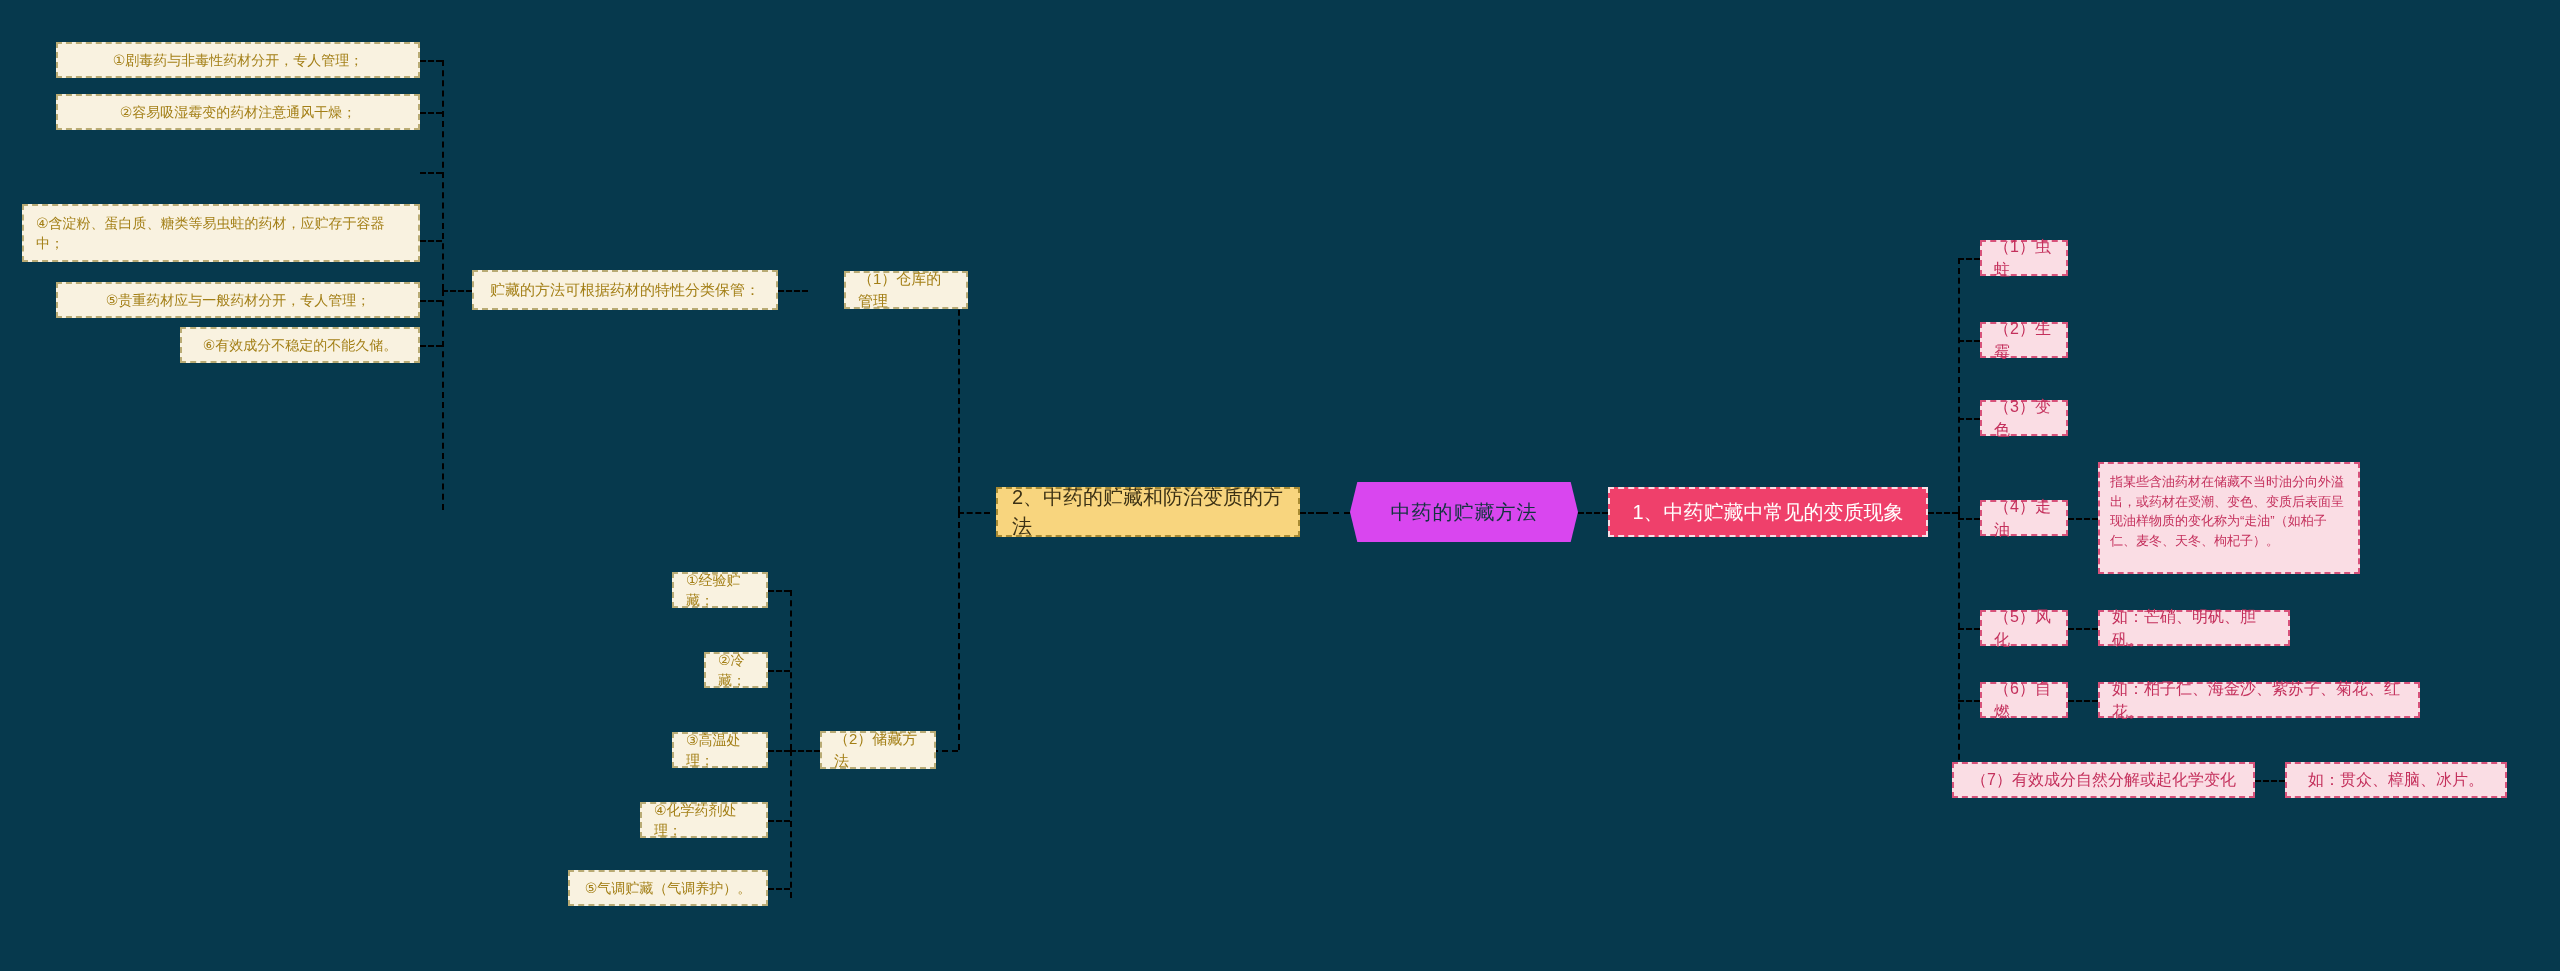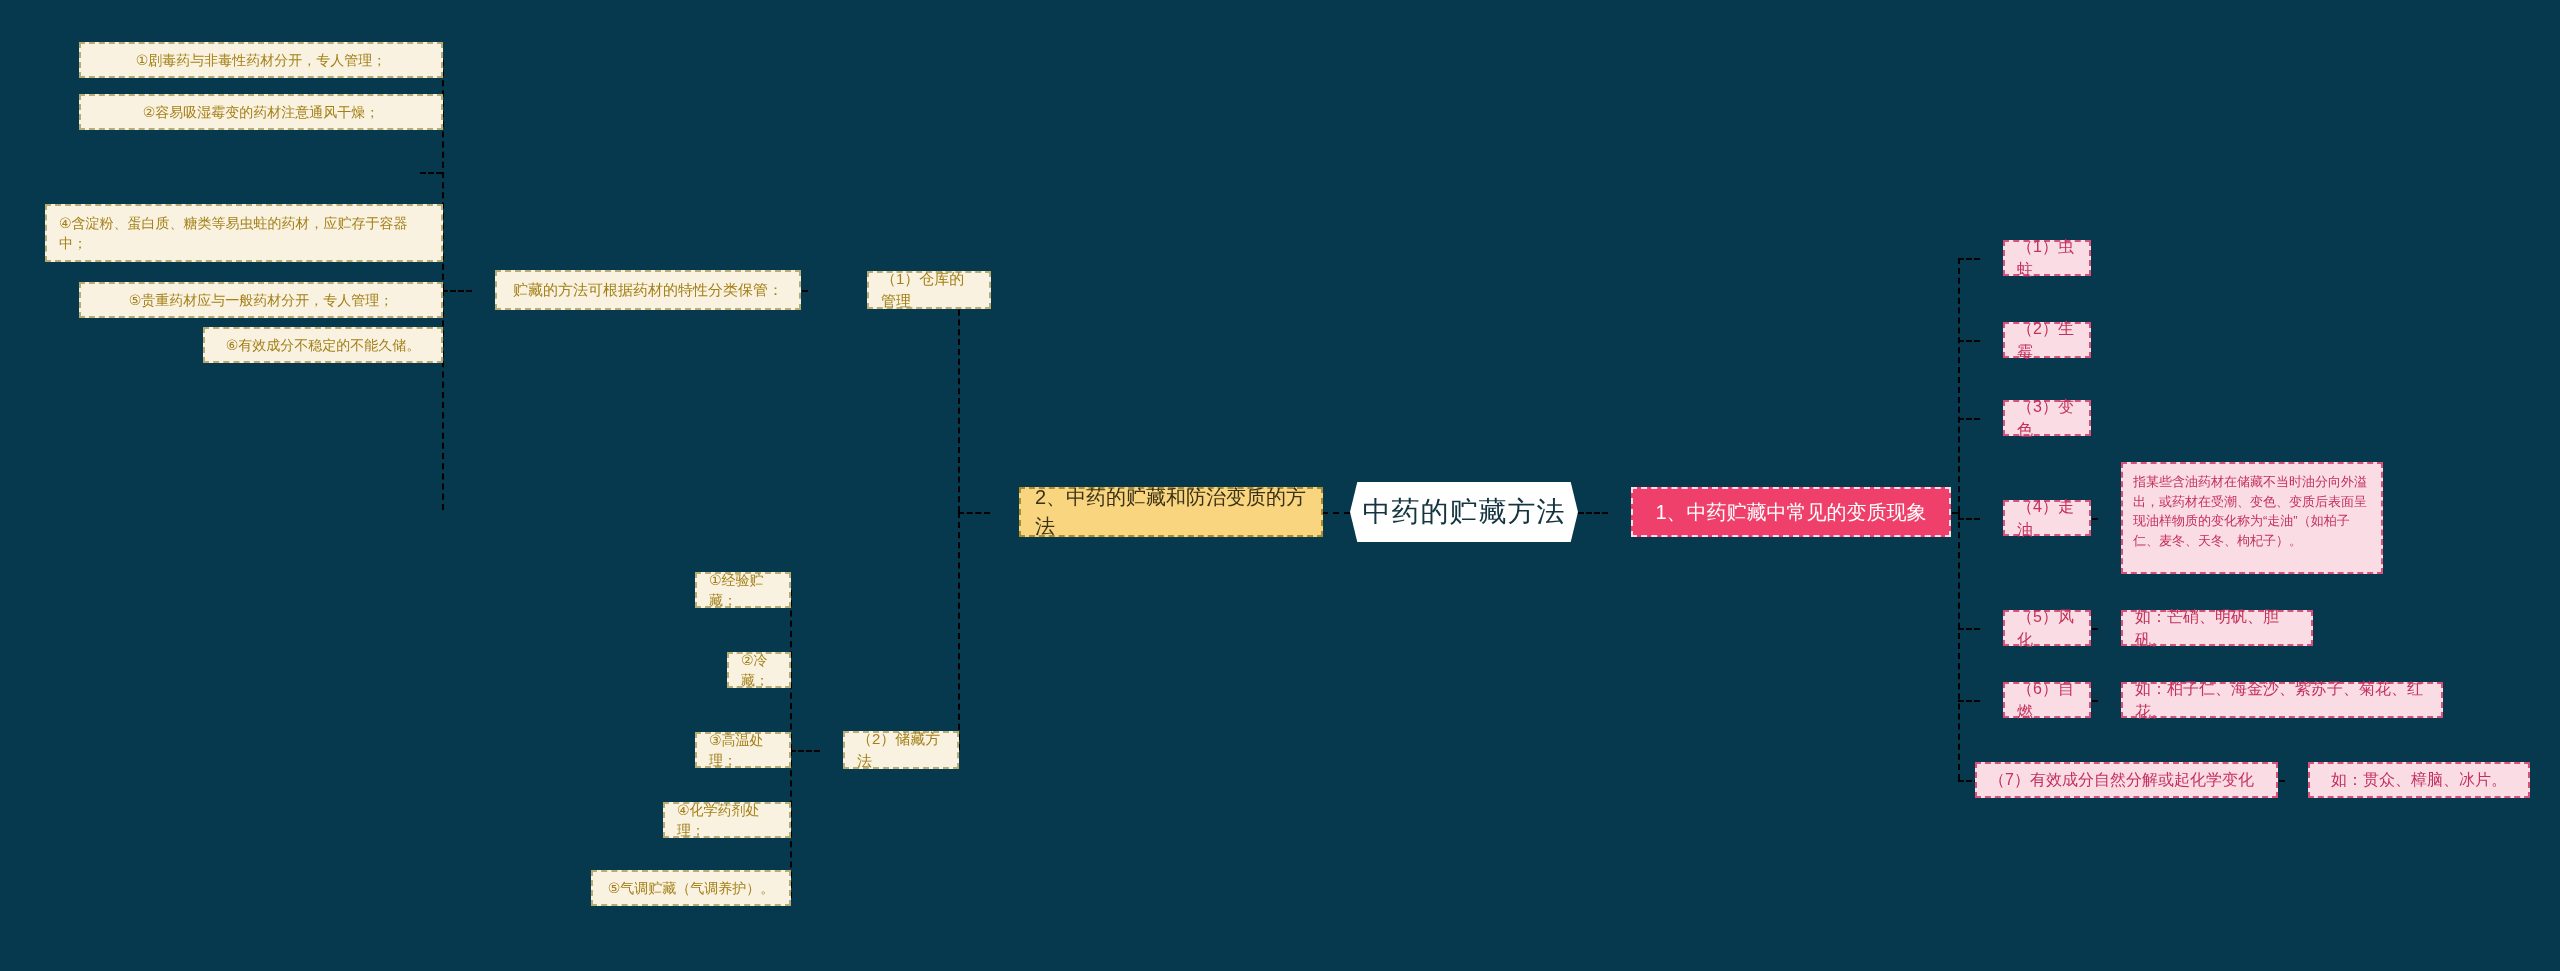--- a/index.html
+++ b/index.html
@@ -18,21 +18,20 @@
   .y{border-color:#e8e2b9;}
   .p{border-color:#d8517a;}
 
   
   .node{
     position:absolute;
     box-sizing:border-box;
     display:flex;align-items:center;
     white-space:pre-wrap;
     line-height:1.45;
-    margin-left:23px;
   }
 
   
   .cream{
     background:#f9f2e0;
     border:2px dashed #b9ab74;
     color:#a37f16;
     padding:6px 12px;
     font-size:15px;
   }
@@ -60,23 +59,23 @@
     background:#ef406b;
     border:2px dashed #fadde4;
     color:#ffffff;
     font-size:20px;
     padding:9px 14px;
   }
 
   
   .center{
     position:absolute;
-    background:#ffffff;
+    background:#d946ef;
     color:#14343f;
-    font-size:28px;
+    font-size:20px;
     display:flex;align-items:center;justify-content:center;
     clip-path:polygon(3.2% 0,96.8% 0,100% 50%,96.8% 100%,3.2% 100%,0 50%);
     letter-spacing:1px;
   }
 </style>
 </head>
 <body>
 
 <div id="canvas">
 
@@ -218,20 +217,20 @@
     <span>如：芒硝、明矾、胆矾。</span>
   </div>
 
   <div class="node pink" style="left:1980px;top:682px;width:88px;height:36px;justify-content:center;">
     <span>（6）自燃</span>
   </div>
   <div class="node pink" style="left:2098px;top:682px;width:322px;height:36px;justify-content:center;">
     <span>如：柏子仁、海金沙、紫苏子、菊花、红花。</span>
   </div>
 
-  <div class="node pink" style="left:1952px;top:762px;width:303px;height:36px;">
+  <div class="node pink" style="left:1952px;top:762px;width:303px;height:36px;justify-content:center;">
     <span>（7）有效成分自然分解或起化学变化</span>
   </div>
   <div class="node pink" style="left:2285px;top:762px;width:222px;height:36px;justify-content:center;">
     <span>如：贯众、樟脑、冰片。</span>
   </div>
 
 </div>
 
 </body></html>

